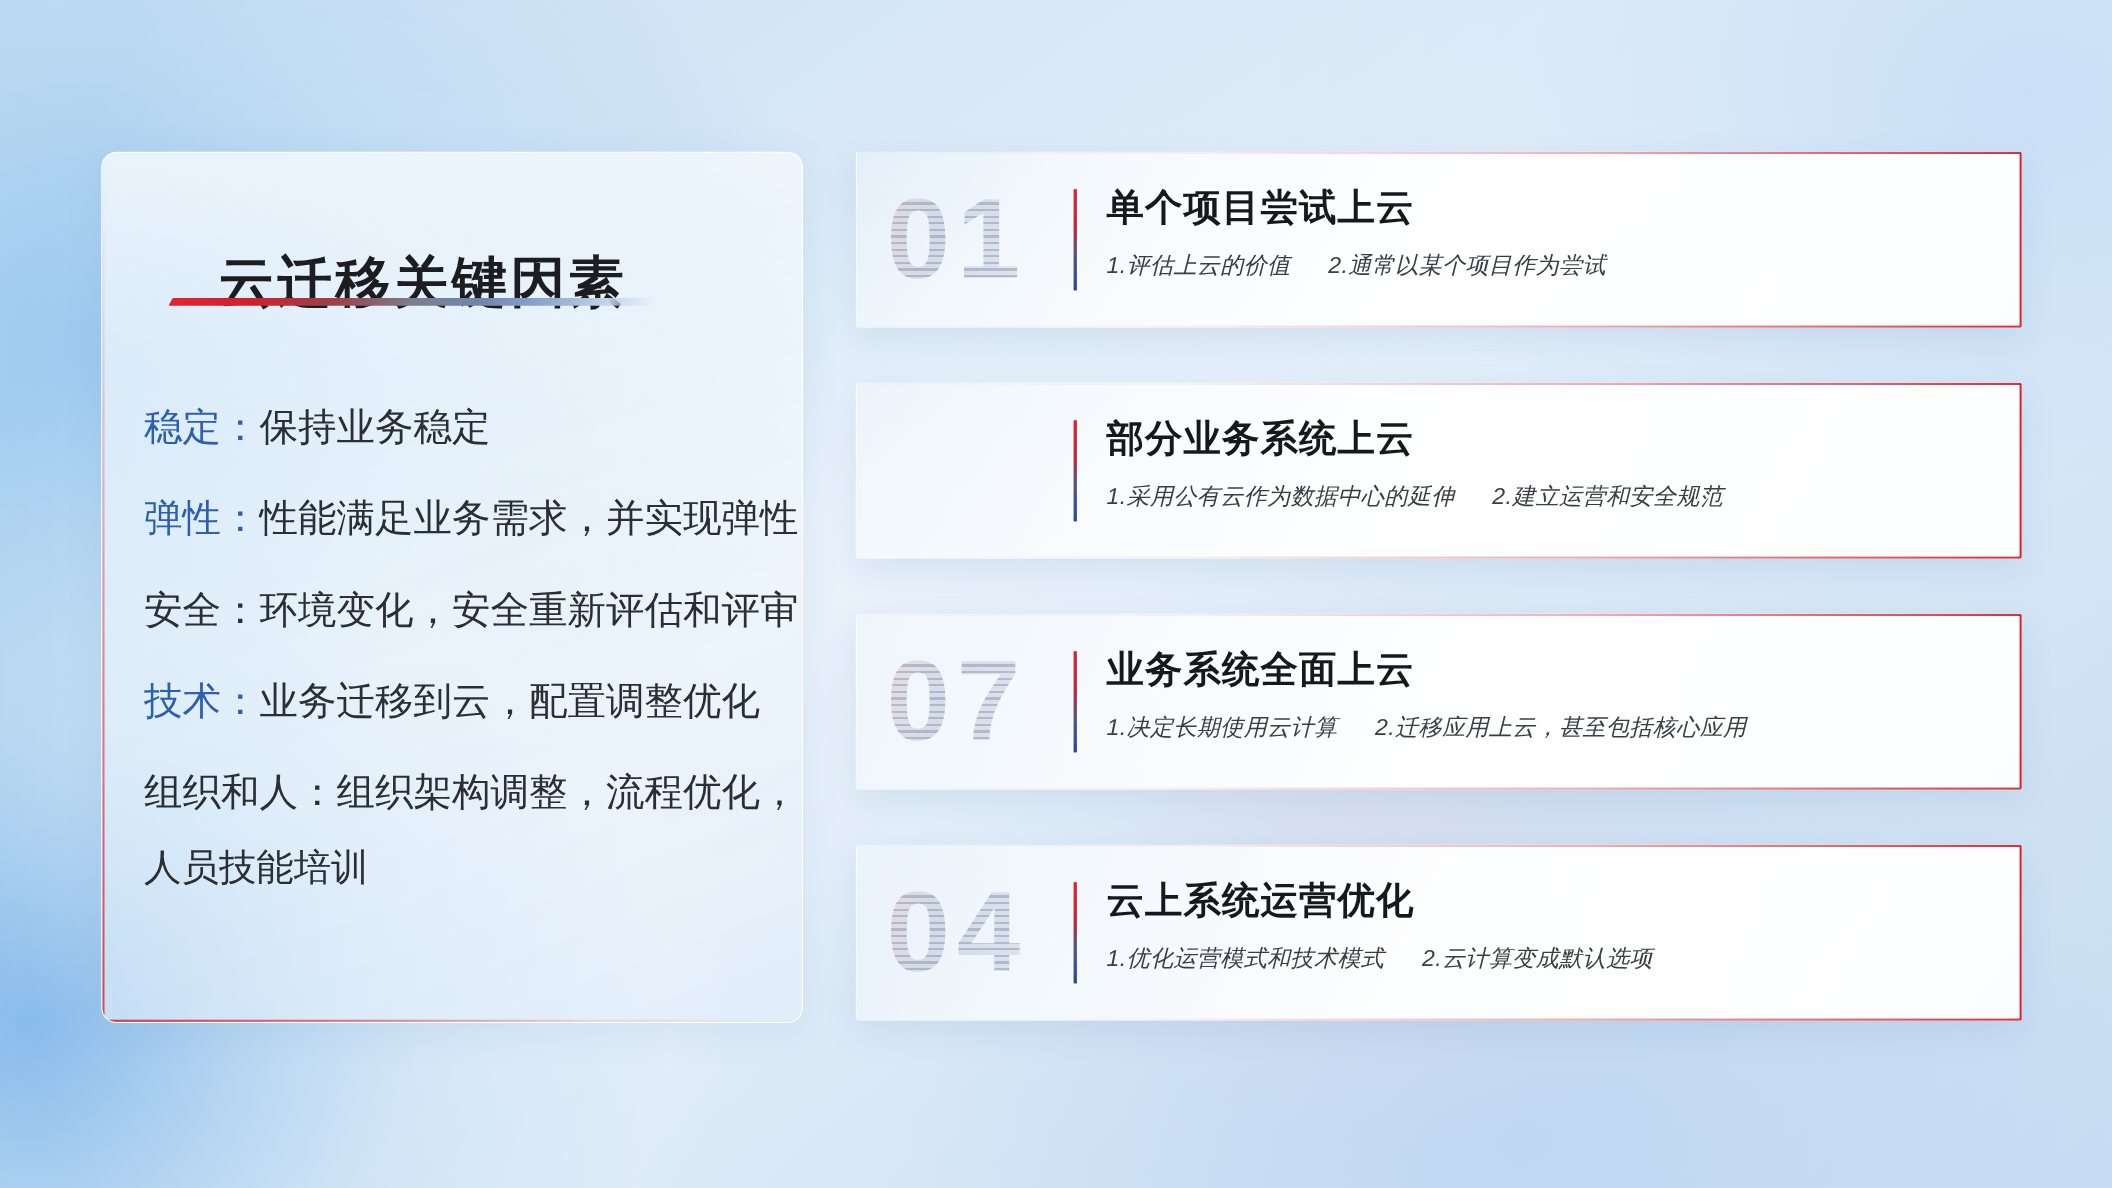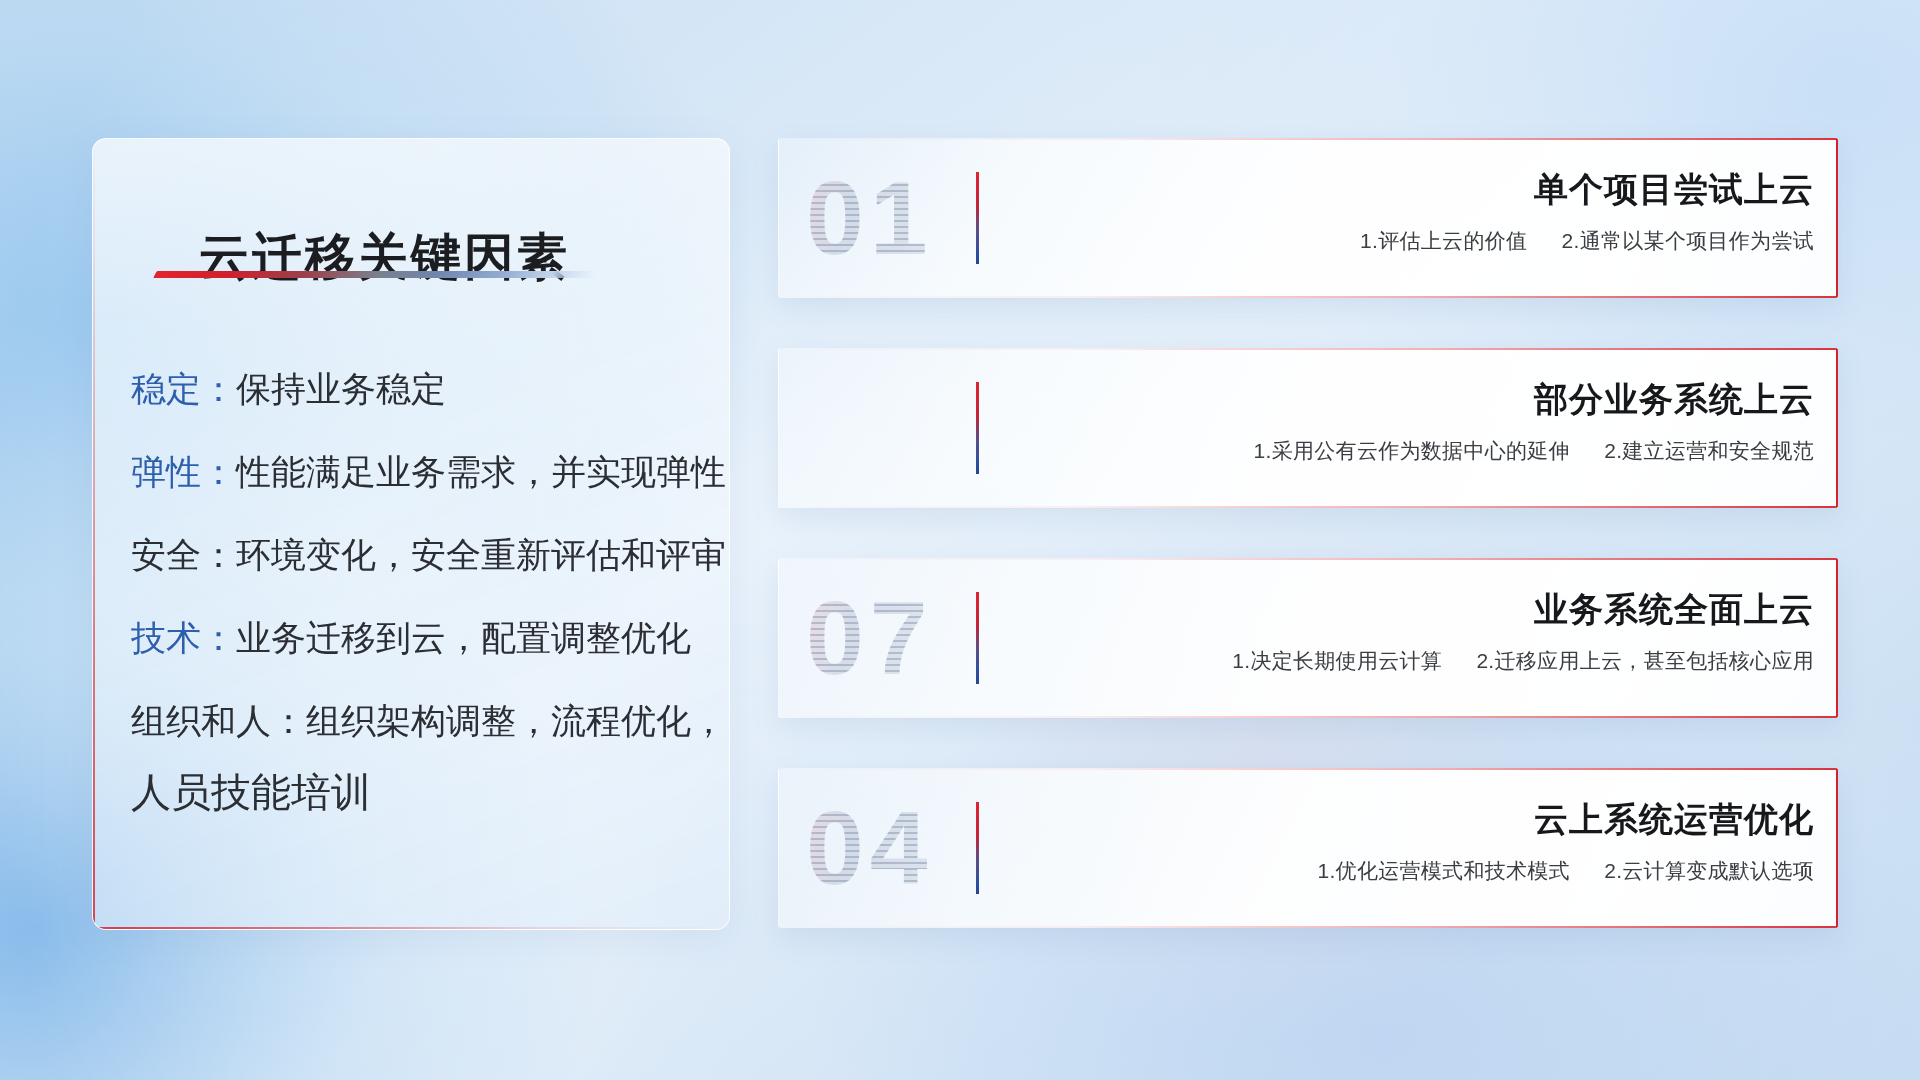--- a/index.html
+++ b/index.html
@@ -102,21 +102,21 @@
     color: #2b2e33;
     margin-bottom: 48px;
     white-space: nowrap;
   }
   .panel-row .row-key      { font-weight: 400; }
   .panel-row.k-blue .row-key { color: #2e5fad; }
   .panel-row.k-dark .row-key { color: #2b2e33; }
   .panel-row .row-val      { color: #2b2e33; }
   #panel-list .panel-row:last-child { margin-bottom: 0; }
   .row-cont {
-    font-size: 40px;
+    font-size: 34px;
     line-height: 1;
     color: #2b2e33;
     margin-top: -14px;
     margin-bottom: 0;
   }
 
   
   #cards {
     position: absolute;
     left: 778px;
@@ -186,38 +186,38 @@
     left: 198px;
     top: 34px;
     width: 3px;
     height: 92px;
     background: linear-gradient(to bottom, #e1222e 0%, #c2243a 38%, #5a4f86 62%, #2e4f9e 88%, #24468f 100%);
   }
 
   .card-body {
     position: absolute;
     left: 228px;
-    right: 24px;
+    right: 40px;
     top: 32px;
-    text-align: right;
   }
   .card-title {
     font-size: 34px;
     font-weight: 700;
     color: #16181c;
     letter-spacing: 1px;
     line-height: 1.15;
     white-space: nowrap;
   }
   .card-desc {
     margin-top: 18px;
     font-size: 21px;
     color: #3a3d42;
     letter-spacing: 0.3px;
     white-space: nowrap;
+    font-style: italic;
   }
   .desc-gap { display: inline-block; width: 22px; }
 </style>
 </head>
 <body>
 
 <div id="stage">
 
   <section id="left-panel">
     <div id="left-panel-bottom-edge"></div>

